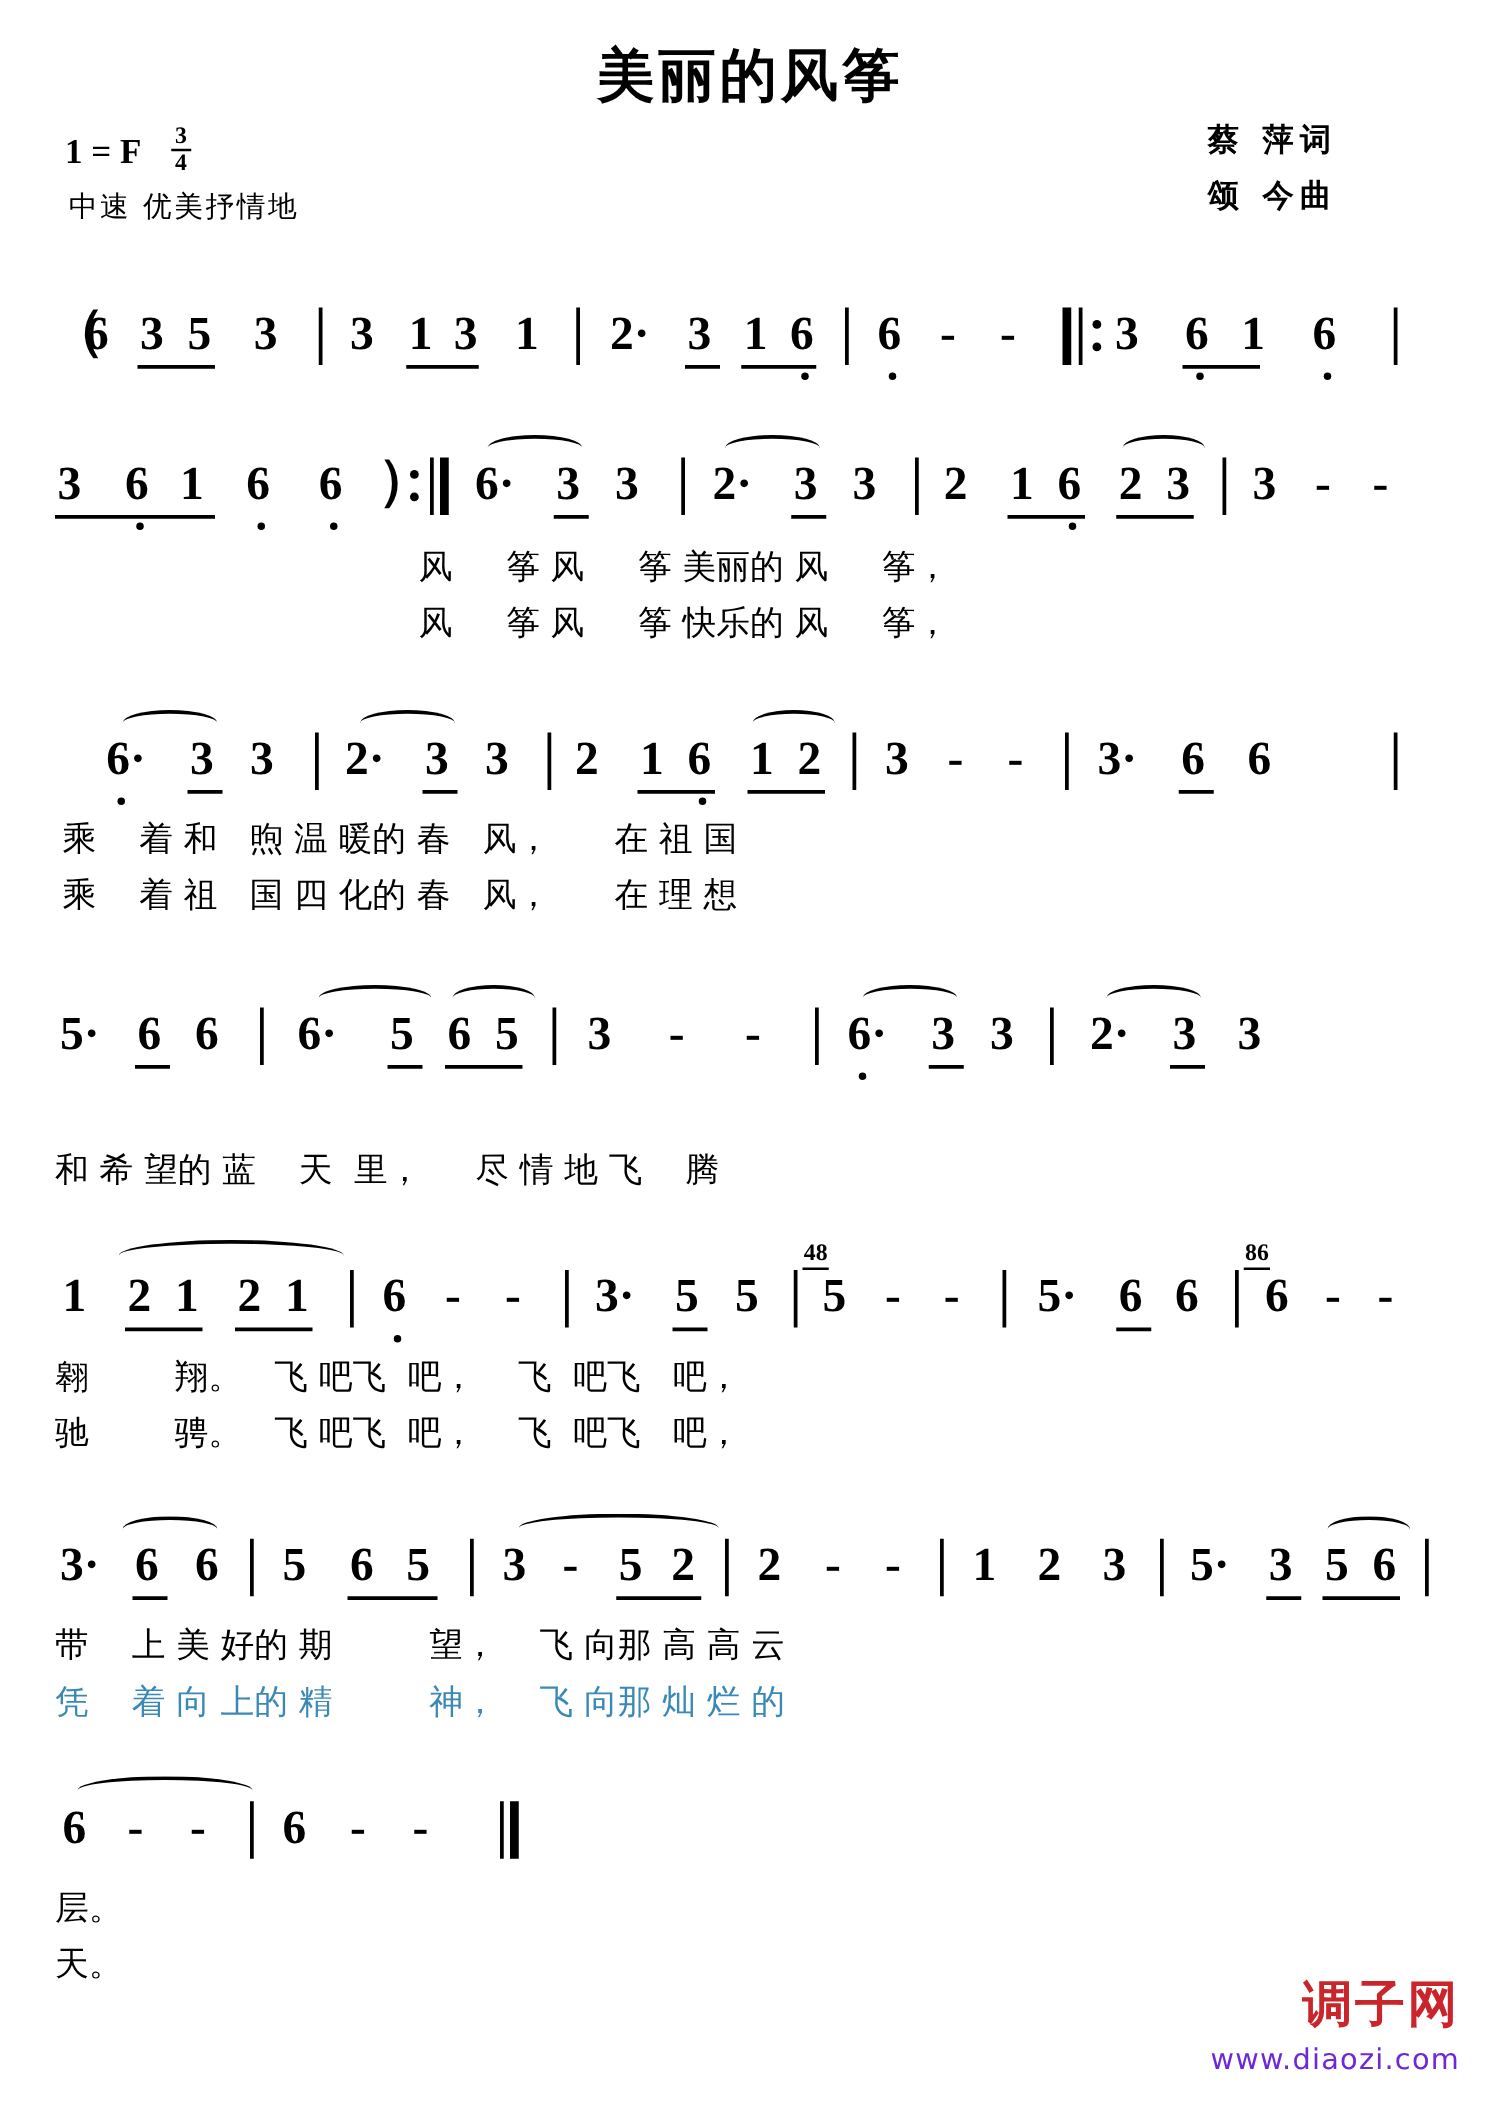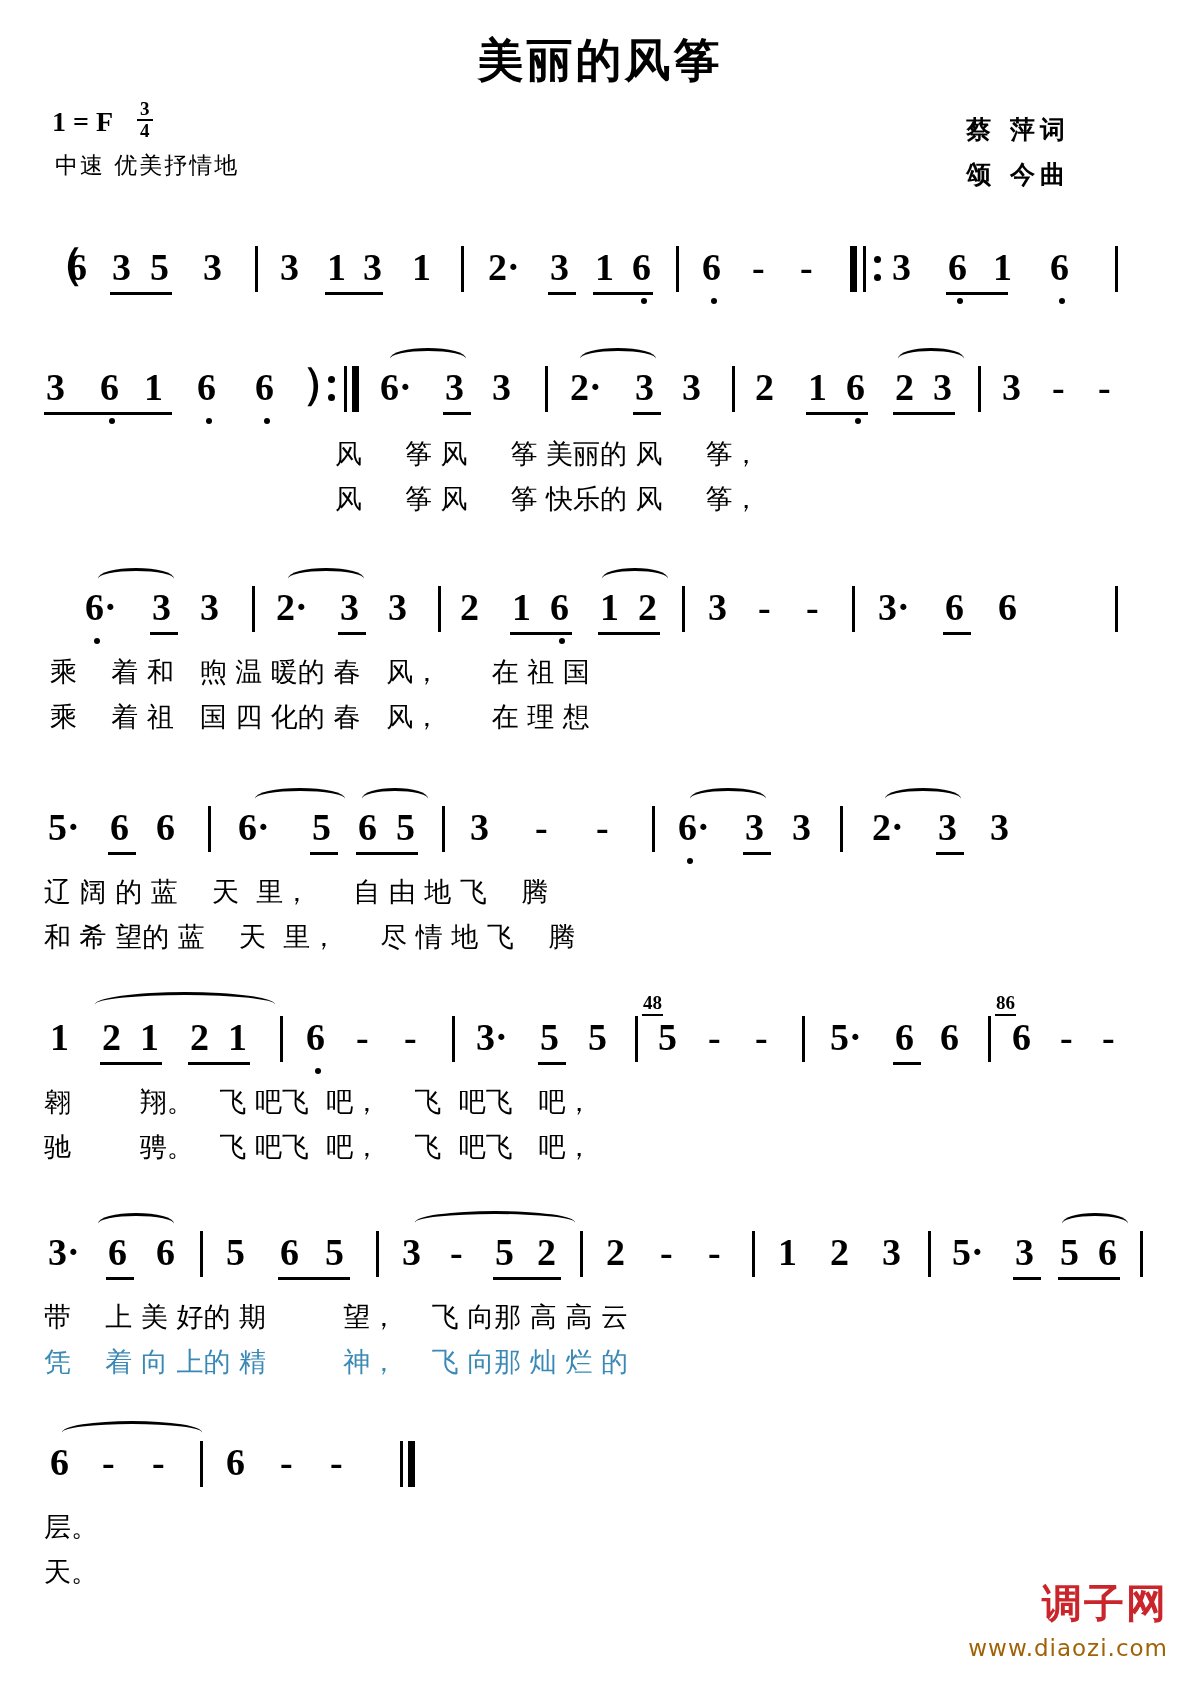--- a/index.html
+++ b/index.html
@@ -61,21 +61,21 @@
     position: absolute;
     left: 55px;
     top: 150px;
     font-family: "DejaVu Sans", sans-serif;
     font-size: 23px;
     letter-spacing: 2px;
   }
   .credits {
     position: absolute;
     right: 130px;
-    top: 107px;
+    top: 89px;
     font-family: "DejaVu Sans", sans-serif;
     font-size: 25px;
     font-weight: bold;
     line-height: 1.8;
     text-align: right;
     letter-spacing: 5px;
   }
 
   
   .system {
@@ -178,21 +178,21 @@
     font-family: "DejaVu Sans", sans-serif;
   }
   .wm .wm1 {
     font-size: 40px;
     font-weight: bold;
     color: #c9252b;
     letter-spacing: 2px;
   }
   .wm .wm2 {
     font-size: 23px;
-    color: #a16207;
+    color: #6d28d9;
     letter-spacing: 1px;
     margin-top: 4px;
   }
 </style>
 </head>
 <body>
 
 <div class="sheet">
 
   <div class="title">美丽的风筝</div>
@@ -384,21 +384,20 @@
       <span class="beam" style="left:703px; top:52px; width:28px;"></span>
       <span class="n" style="left:752px; top:8px;">3</span>
       <span class="bar" style="left:800px; top:6px;"></span>
 
       <span class="slur" style="left:845px; top:-12px; width:76px;"></span>
       <span class="n" style="left:832px; top:8px;">2·</span>
       <span class="n" style="left:898px; top:8px;">3</span>
       <span class="beam" style="left:896px; top:52px; width:28px;"></span>
       <span class="n" style="left:950px; top:8px;">3</span>
     </div>
-    <div class="lyric" style="left:4px; top:78px;">辽 阔 的 蓝    天  里，     自 由 地 飞    腾</div>
     <div class="lyric" style="left:4px; top:123px;">和 希 望的 蓝    天  里，     尽 情 地 飞    腾</div>
   </div>
 
   <div class="system" style="top:1010px;">
     <div class="noterow">
       <span class="slur" style="left:55px; top:-18px; width:180px; height:22px;"></span>
       <span class="n" style="left:10px;  top:8px;">1</span>
       <span class="n" style="left:62px;  top:8px;">2</span>
       <span class="n" style="left:100px; top:8px;">1</span>
       <span class="beam" style="left:60px; top:52px; width:62px;"></span>

